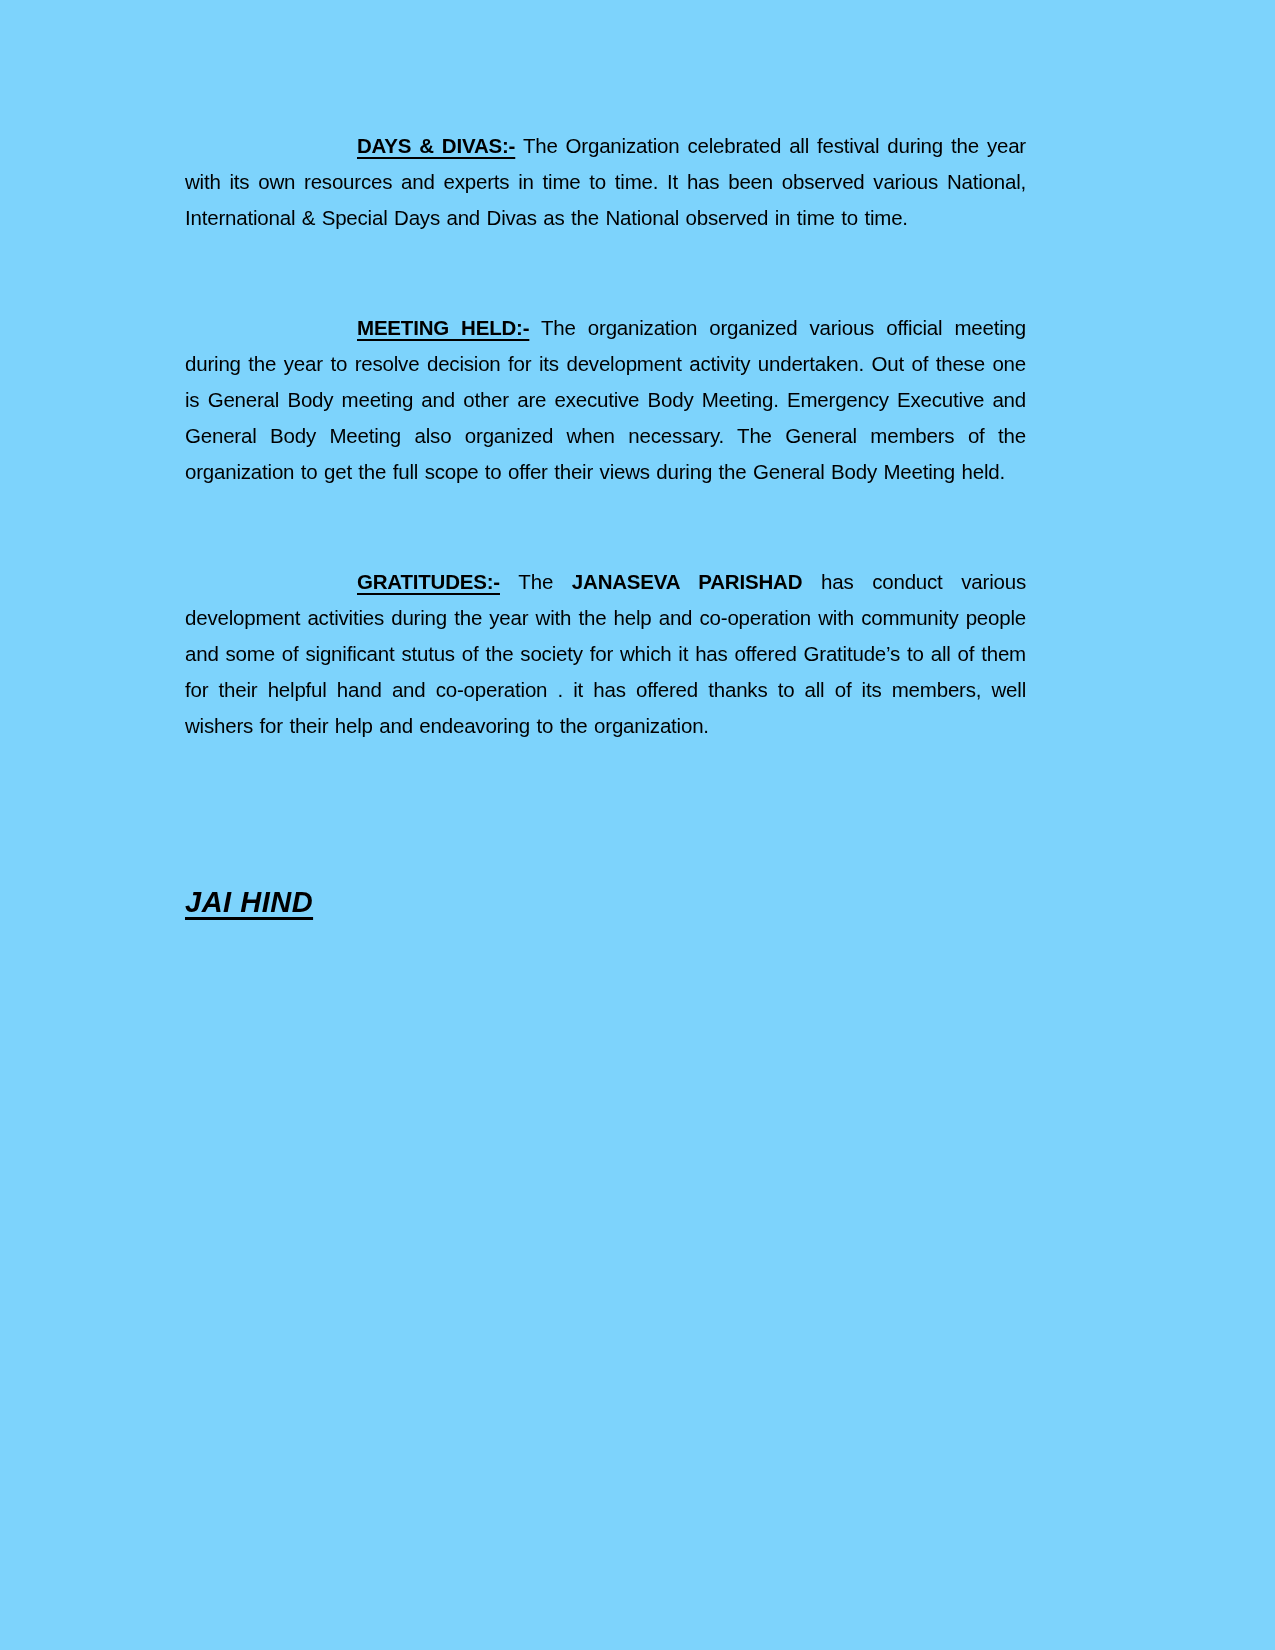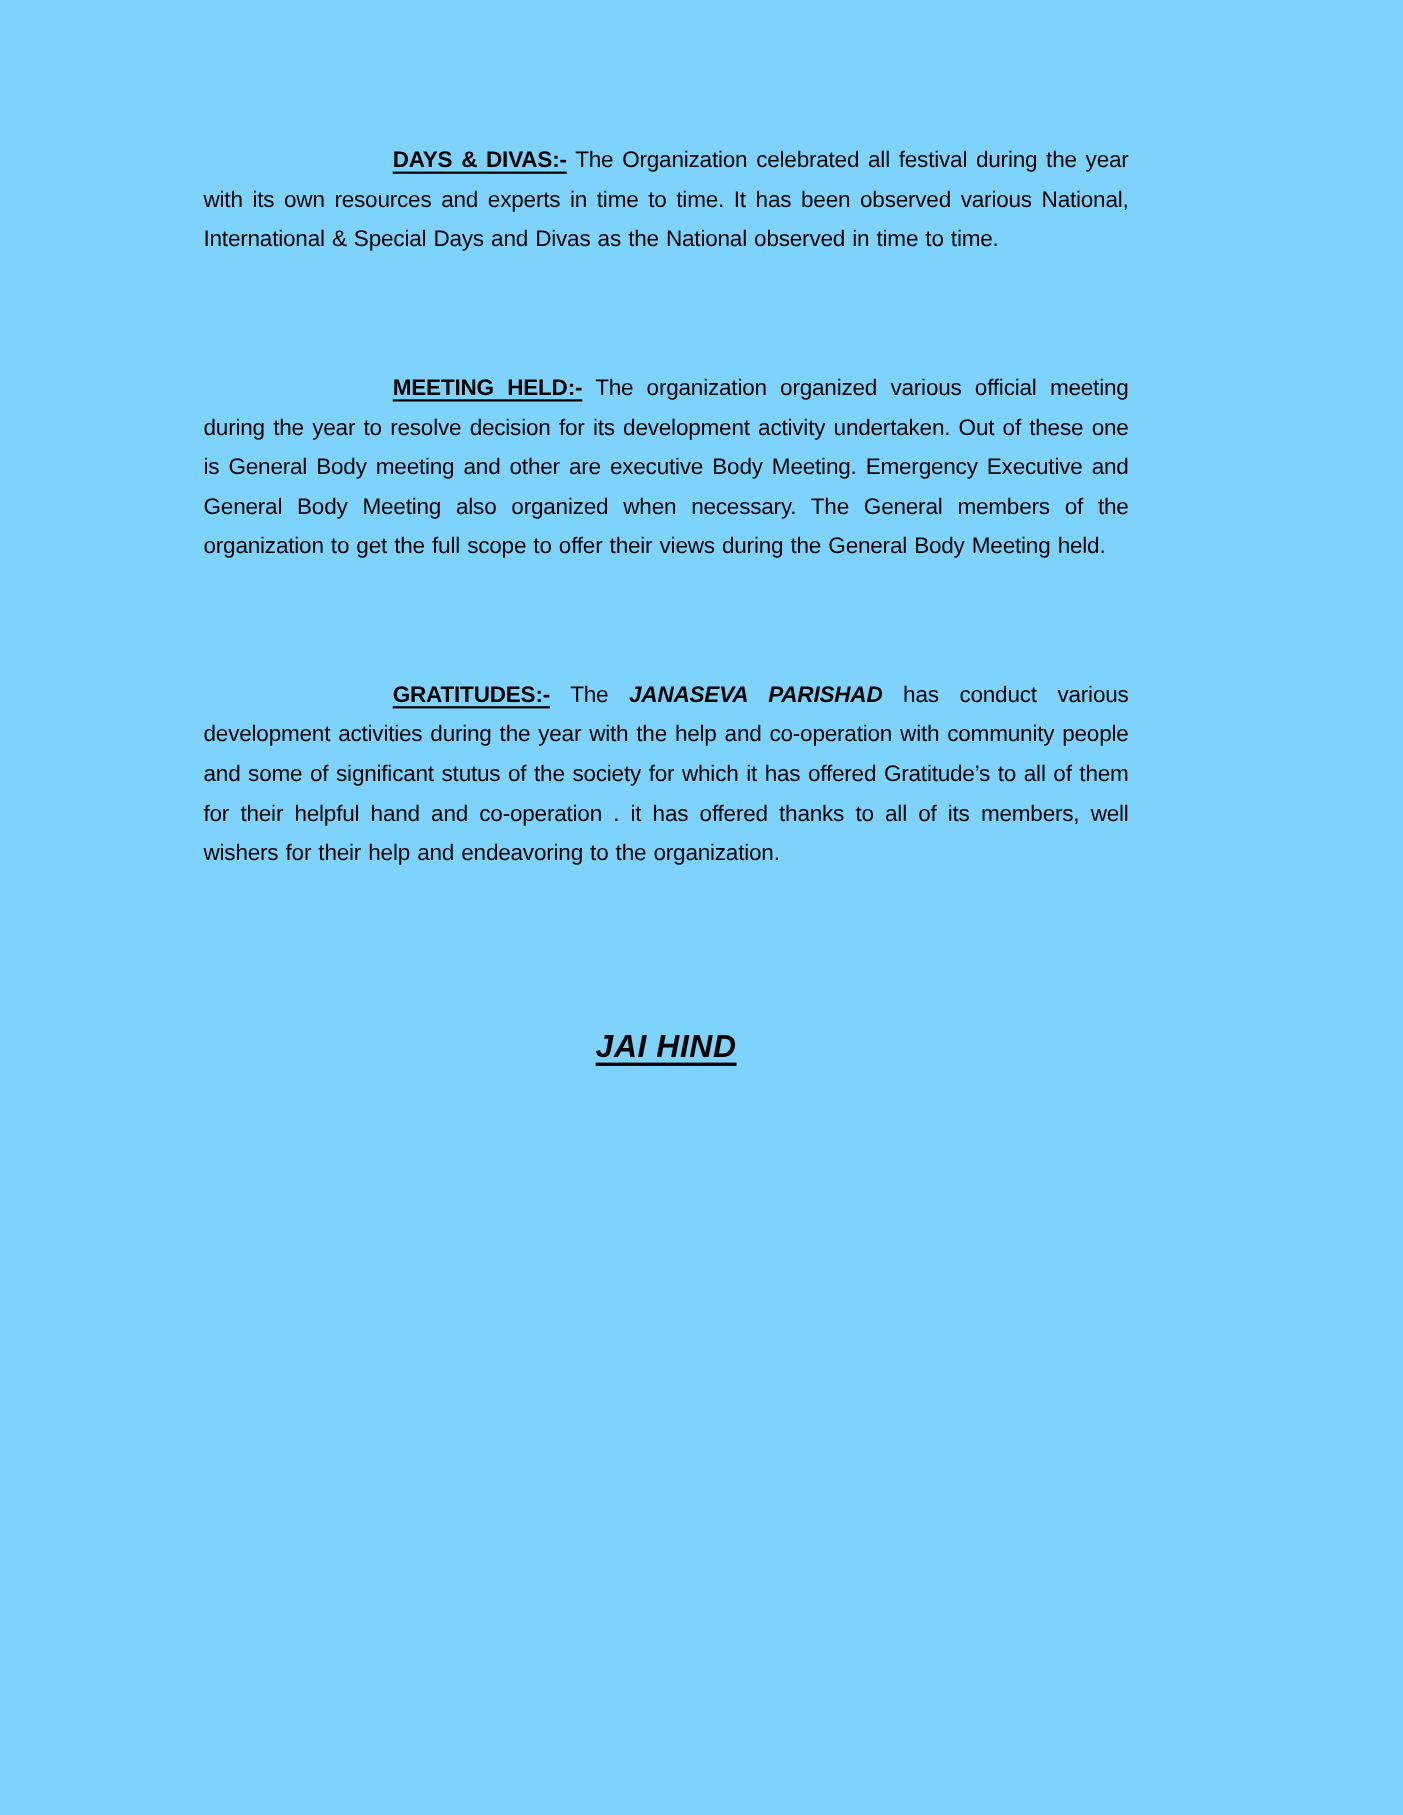--- a/index.html
+++ b/index.html
@@ -23,34 +23,32 @@
   }
   .para {
     font-size: 20.5px;
     line-height: 36px;
     letter-spacing: -0.2px;
     word-spacing: 1px;
     text-align: justify;
     text-indent: 172px;
     color: #000000;
   }
-  .para + .para { margin-top: 99px; }
+  .para + .para { margin-top: 74px; }
   .para-heading {
     font-weight: bold;
     text-decoration: underline;
     text-underline-offset: 4px;
     text-decoration-thickness: 2px;
   }
   .org-name {
     font-weight: bold;
-    font-style: italic;
   }
   .closing {
     margin-top: 140px;
-    text-align: center;
     font-size: 29px;
     line-height: 36px;
   }
   .closing-text {
     font-weight: bold;
     font-style: italic;
     text-decoration: underline;
     text-underline-offset: 5px;
     text-decoration-thickness: 2.5px;
     letter-spacing: 0.5px;

